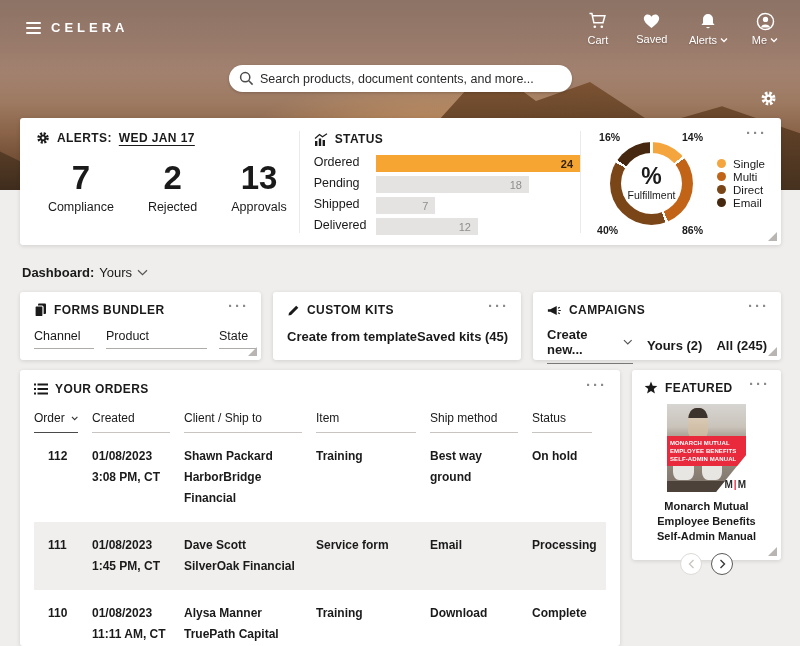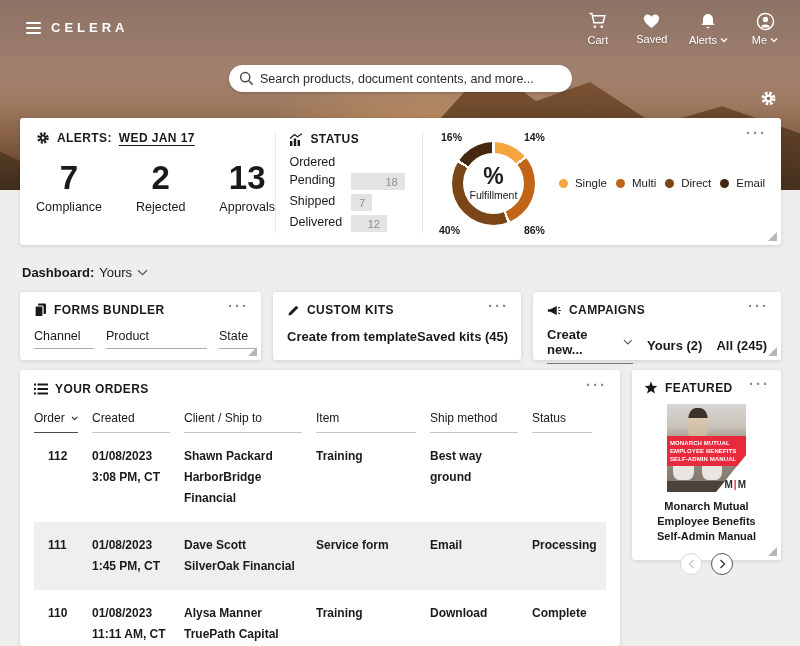--- a/index.html
+++ b/index.html
@@ -77,21 +77,21 @@
   .donut-sec{ flex:1; display:flex; align-items:center; padding-left:4px; }
   .donut-wrap{ position:relative; width:104px; height:101px; }
   .donut{ position:absolute; left:11px; top:9px; width:83px; height:83px; border-radius:50%; }
   .hole{ position:absolute; left:11px; top:11px; right:11px; bottom:11px; background:#fff; border-radius:50%;
     display:flex; flex-direction:column; align-items:center; justify-content:center; }
   .hole .pct{ font-size:23px; font-weight:700; line-height:1; }
   .hole .ful{ font-size:10.5px; margin-top:1px; }
   .corner{ position:absolute; font-size:10.5px; font-weight:700; }
   .c-tl{ left:0; top:-2px; } .c-tr{ right:0; top:-2px; }
   .c-bl{ left:-2px; bottom:-2px; } .c-br{ right:0; bottom:-2px; }
-  .legend{ display:flex; flex-direction:row; gap:9px; margin-left:14px; }
+  .legend{ display:flex; flex-direction:column; gap:1px; margin-left:14px; }
   .legend-item{ display:flex; align-items:center; gap:7px; font-size:11.5px; }
   .legend-dot{ width:9px; height:9px; border-radius:50%; flex:0 0 auto; }
 
   
   .dash-select{ position:absolute; left:22px; top:265px; font-size:13px; display:flex; align-items:center; gap:5px; cursor:pointer; }
   .dash-label{ font-weight:700; }
 
   
   .cards-row{ position:absolute; left:20px; top:292px; width:761px; display:flex; gap:12px; }
   .card{ position:relative; background:#fff; border-radius:3px; box-shadow:0 1px 4px rgba(0,0,0,.13); height:68px; padding:11px 14px; }
@@ -262,20 +262,25 @@
           <rect x="1" y="8" width="2.4" height="5" fill="#1a1a1a"></rect>
           <rect x="4.8" y="5.5" width="2.4" height="7.5" fill="#1a1a1a"></rect>
           <rect x="8.6" y="7" width="2.4" height="6" fill="#1a1a1a"></rect>
           <polyline points="1,5.5 5.5,1.5 8.5,3.8 13,0.8" fill="none" stroke="#1a1a1a" stroke-width="1.2"></polyline>
         </svg>
         <span>STATUS</span>
       </div>
       <div class="bar-rows">
         <div class="bar-row">
           <span class="bar-label">Ordered</span>
+          <div class="bar-track">
+              <div class="bar-fill hl" style="width: 100%; background: rgb(246, 164, 50);">
+                <span class="bar-val">24</span>
+              </div>
+            </div>
         </div>
         <div class="bar-row">
           <span class="bar-label">Pending</span>
           <div class="bar-track">
               <div class="bar-fill" style="width: 75%; background: rgb(229, 227, 225);">
                 <span class="bar-val">18</span>
               </div>
             </div>
         </div>
         <div class="bar-row">
@@ -435,20 +440,21 @@
           <span>Status</span>
         </div>
     </div>
 
     <div class="ogrid orow">
       <div class="c-order strong">112</div>
       <div><span>01/08/2023</span><br><span>3:08 PM, CT</span></div>
       <div><span>Shawn Packard</span><br><span>HarborBridge Financial</span></div>
       <div>Training</div>
       <div>Best way ground</div>
+      <div>On hold</div>
     </div>
 
     <div class="ogrid orow alt">
       <div class="c-order">111</div>
       <div><span>01/08/2023</span><br><span>1:45 PM, CT</span></div>
       <div><span>Dave Scott</span><br><span>SilverOak Financial</span></div>
       <div>Service form</div>
       <div>Email</div>
       <div>Processing</div>
     </div>

